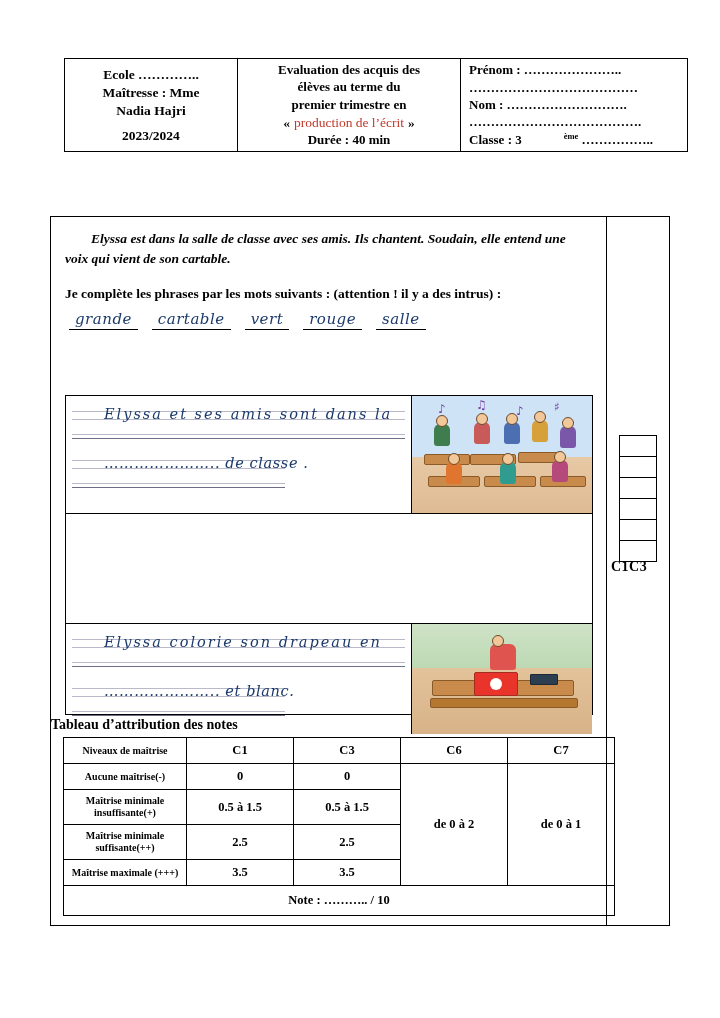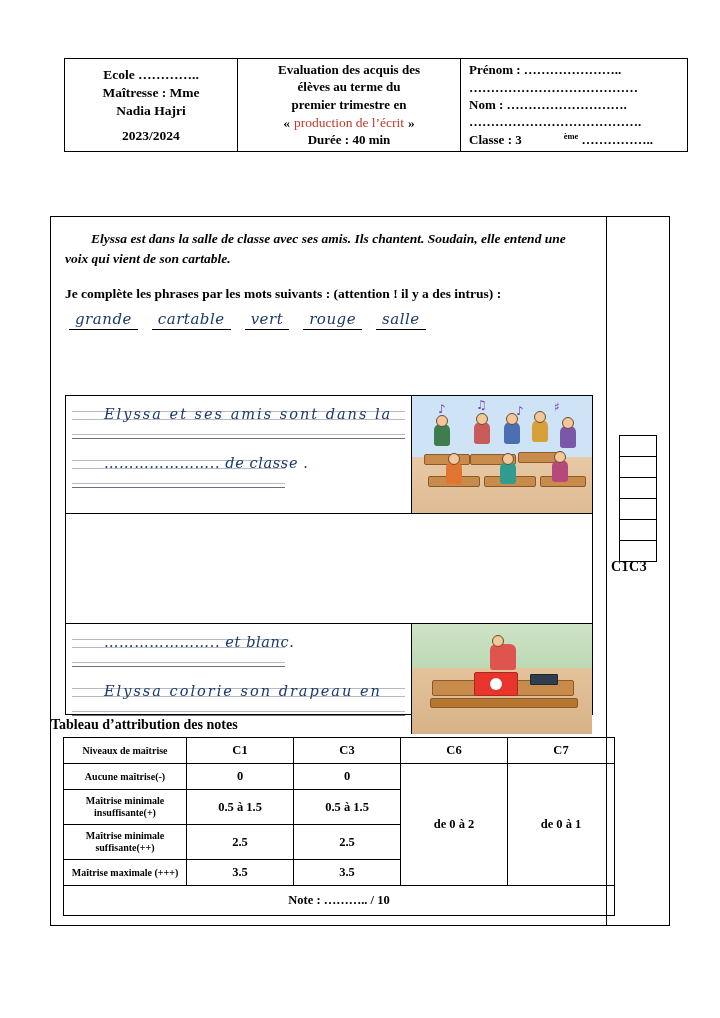--- a/index.html
+++ b/index.html
@@ -406,25 +406,25 @@
               <div class="kid" style="left:140px; top:64px; background:#b5497c;"></div>
             </div>
           </div>
         </div>
 
         <div class="ex-row r2">
         </div>
 
         <div class="ex-row">
           <div class="ex-left">
+            <div class="seyes">
+              <span class="seyes-text sp">Elyssa    colorie    son    drapeau    en</span>
+            </div>
             <div class="seyes short">
               <span class="seyes-text">………………….. et blanc.</span>
-            </div>
-            <div class="seyes">
-              <span class="seyes-text sp">Elyssa    colorie    son    drapeau    en</span>
             </div>
           </div>
           <div class="ex-right">
             <div class="img3">
               <div class="kid" style="left:78px; top:20px; background:#e0544f; width:26px; height:26px;"></div>
               <div class="desk" style="left:20px; top:56px; width:140px; height:14px;"></div>
               <div class="flagpaper" style="left:62px; top:48px; width:42px; height:22px;">
                 <div class="circle"></div>
               </div>
               <div class="book" style="left:118px; top:50px; width:26px; height:9px;"></div>

